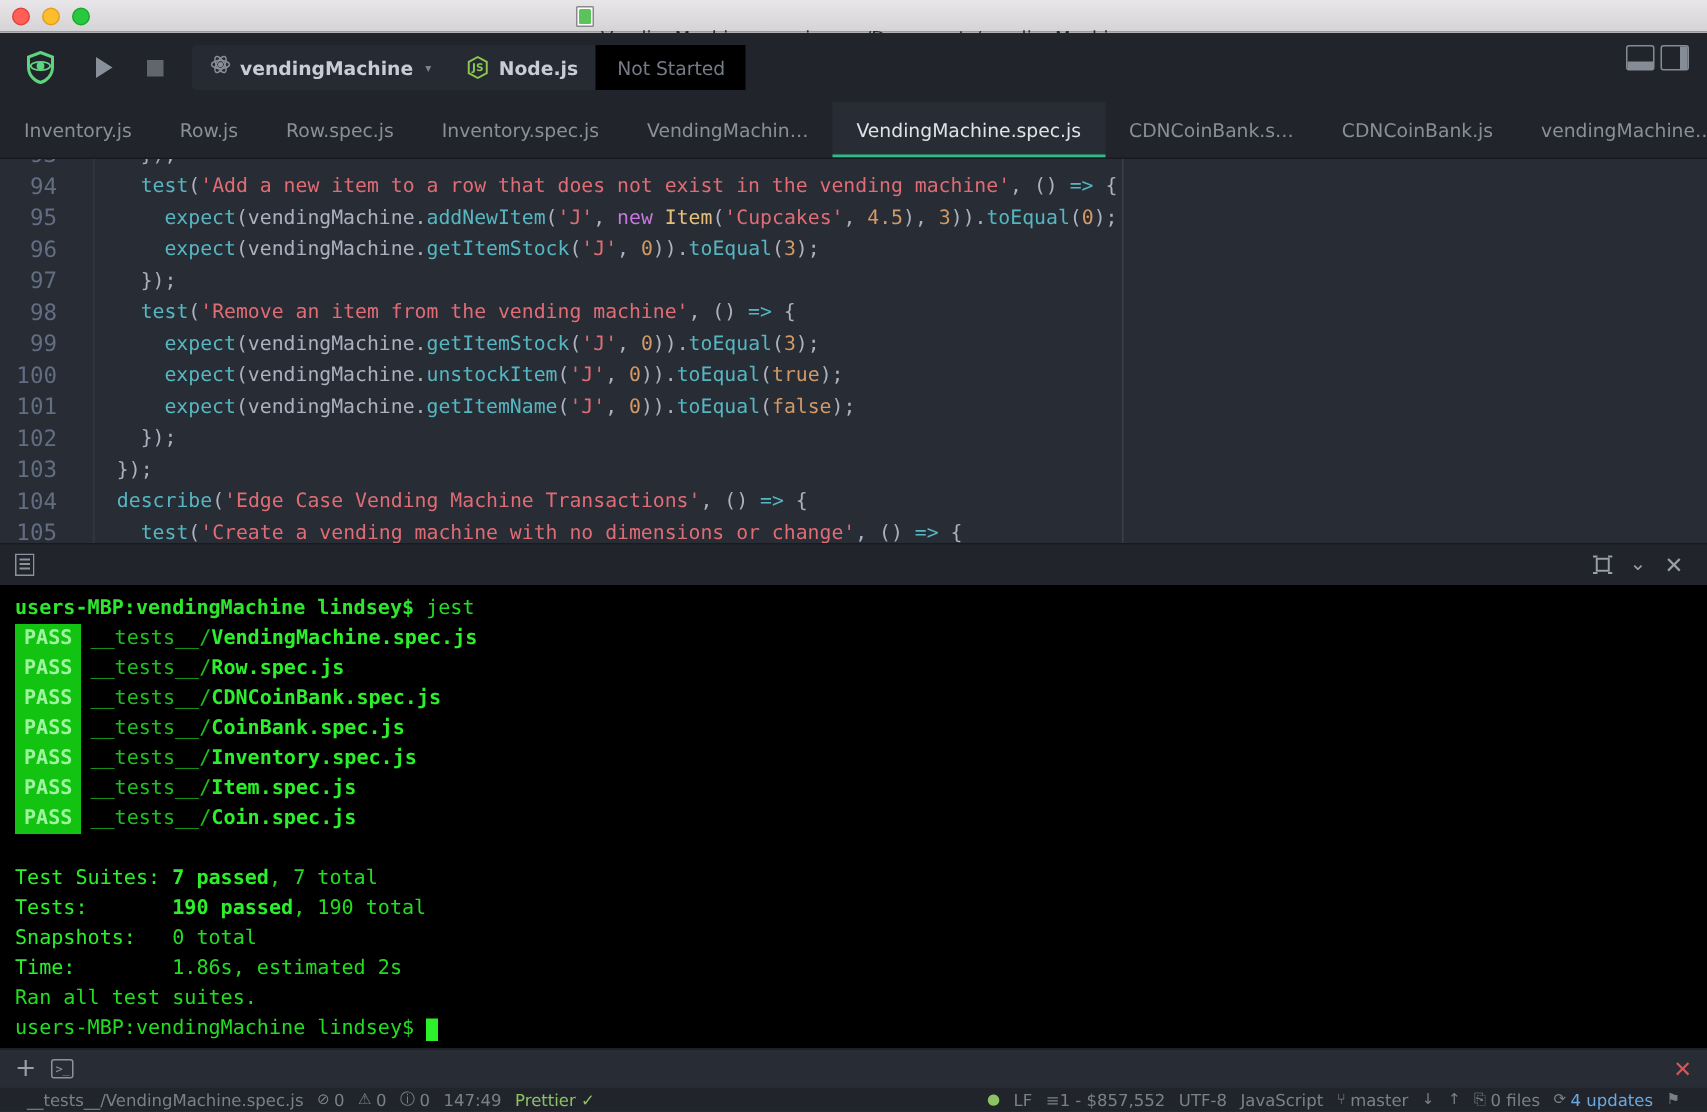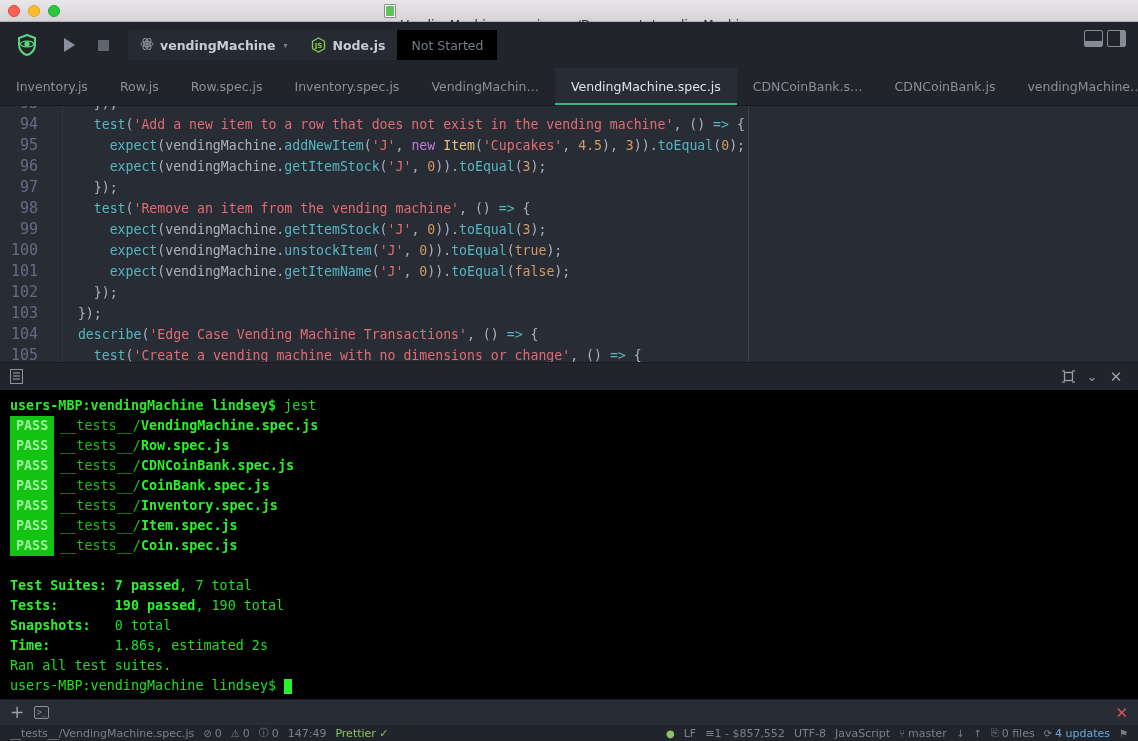--- a/index.html
+++ b/index.html
@@ -151,42 +151,42 @@
     color: #22dd22;
   }
   .trow { white-space: pre; height: 20px; display: flex; align-items: center; }
   .prompt { color: #2ee62e; font-weight: bold; }
   .pass-badge {
     background: #12c312; color: #9ff59f; font-weight: bold;
     padding: 0 6px; margin-right: 6px; display: inline-block; line-height: 20px;
   }
   .t-dim { color: #1fbf1f; }
   .t-bright { color: #2bf02b; font-weight: bold; }
-  .t-label { color: #2bf02b; font-weight: bold; }
+  .t-label { color: #2bf02b; font-weight: normal; }
   .t-norm { color: #22dd22; }
   .caret-block { display: inline-block; width: 8px; height: 15px; background: #2bf02b; vertical-align: -2px; }
 
   
   .bottom-tools {
     height: 26px; flex: 0 0 26px; background: #282c34;
     display: flex; align-items: center; gap: 10px; padding: 0 10px;
     border-top: 1px solid #1d2026; position: relative;
   }
   .plus { color: #9aa0aa; font-size: 17px; line-height: 1; }
   .termbox {
     width: 15px; height: 13px; border: 1.5px solid #8c929c; border-radius: 2px;
     font-size: 8px; color: #8c929c; display: flex; align-items: center; justify-content: center;
     font-family: "DejaVu Sans Mono", monospace;
   }
   .close-red { position: absolute; right: 10px; color: #e05252; font-size: 15px; }
 
   .statusbar {
     height: 16px; flex: 0 0 16px; background: #21252b;
     display: flex; align-items: center; font-size: 11px; color: #7a808a;
-    padding: 0 10px; overflow: hidden; white-space: nowrap;
+    padding: 0 18px; overflow: hidden; white-space: nowrap;
   }
   .sb-left { display: flex; align-items: center; gap: 9px; }
   .sb-right { margin-left: auto; display: flex; align-items: center; gap: 9px; }
   .sb-item { display: flex; align-items: center; gap: 3px; }
   .sb-icon { color: #7a808a; font-size: 10px; }
 </style>
 </head>
 <body>
 
 <div id="app">

